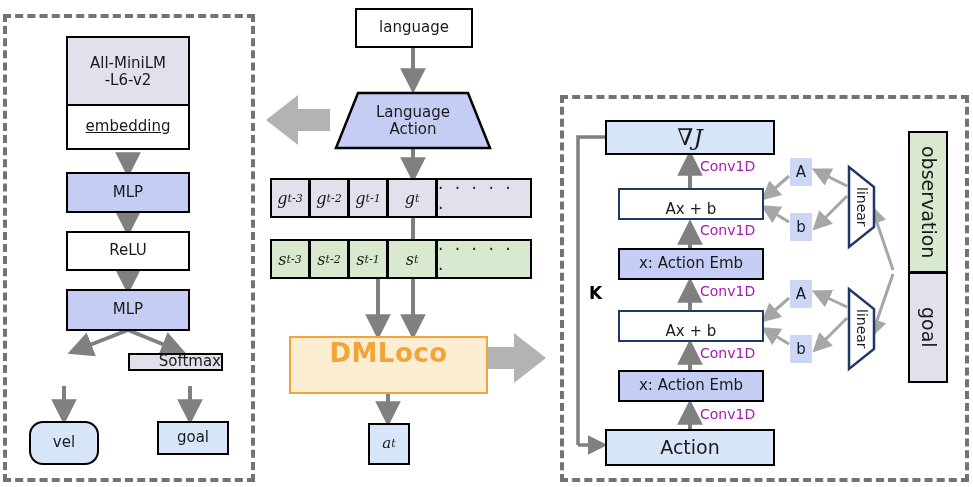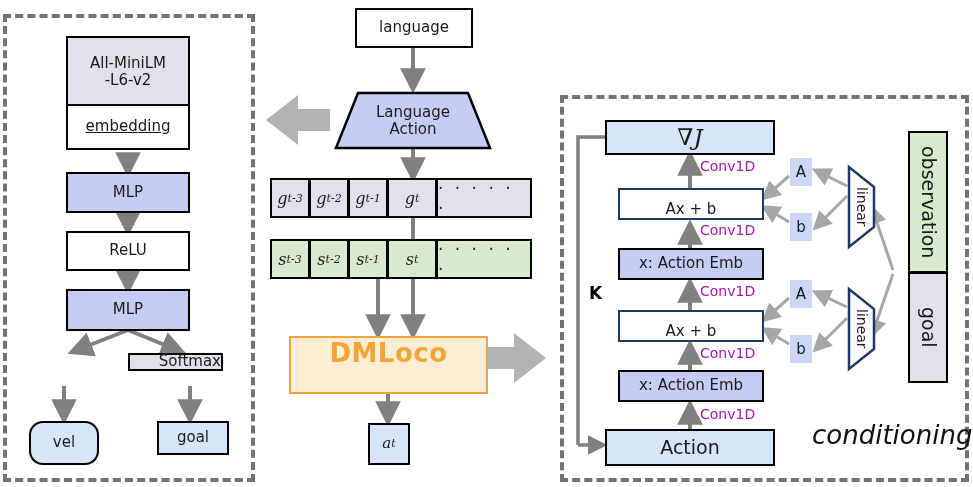--- a/index.html
+++ b/index.html
@@ -328,17 +328,14 @@
     <span>linear</span>
   </div>
 
   <div class="abs node n-green" style="left:908px;top:131px;width:40px;height:142px;padding:0;">
     <span class="vert">observation</span>
   </div>
   <div class="abs node n-lilac" style="left:908px;top:273px;width:40px;height:110px;padding:0;border-top-width:1px;">
     <span class="vert">goal</span>
   </div>
 
-  <div class="abs lbl-cond" style="left:812px;top:420px;">
-    <span>conditioning</span>
-  </div>
 
 </div>
 
 </body></html>

